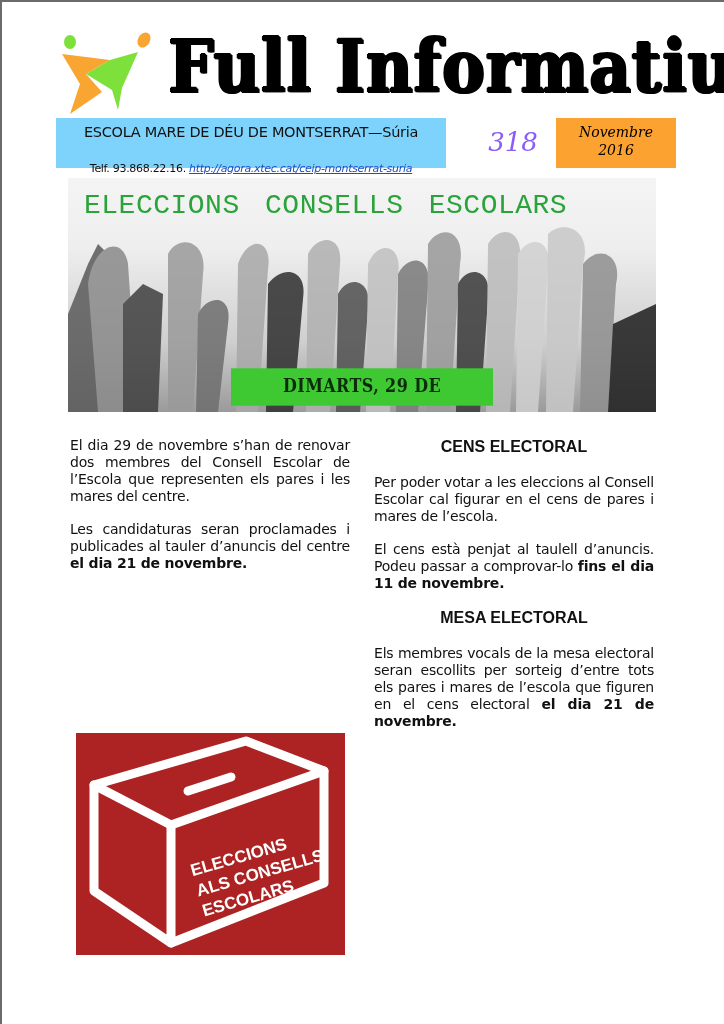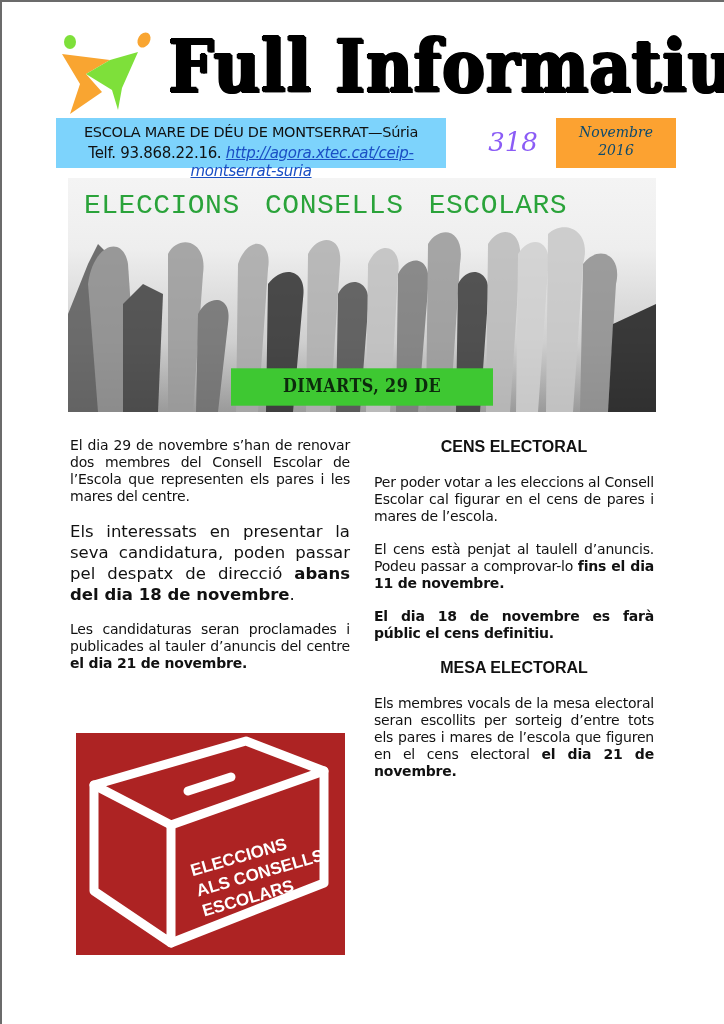--- a/index.html
+++ b/index.html
@@ -13,31 +13,31 @@
   .masthead-title { position: absolute; left: 168px; top: 22px; width: 510px; height: 90px;
     font-family: "DejaVu Serif", serif; font-weight: 900; font-size: 64px; letter-spacing: 1px;
     color: #000; line-height: 90px; white-space: nowrap;
     transform: scaleY(1.15); transform-origin: center;
     text-shadow: 1px 0 0 #000, -1px 0 0 #000, 0 1px 0 #000, 0 -1px 0 #000, 2px 1px 0 #000; }
 
   .school-box { position: absolute; left: 56px; top: 118px; width: 390px; height: 50px;
     background: #7dd3fc; text-align: center; font-family: "DejaVu Serif", serif; font-style: italic; }
   .school-name { font-size: 14.5px; line-height: 18px; margin-top: 5px; color: #111; font-style: normal;
     font-family: "DejaVu Sans", sans-serif; font-weight: normal; letter-spacing: -0.3px; }
-  .school-contact { font-size: 15px; line-height: 18px; margin-top: 3px; color: #111;
+  .school-contact { font-size: 11px; line-height: 18px; margin-top: 19px; color: #111;
     font-family: "DejaVu Sans", sans-serif; font-style: normal; letter-spacing: -0.3px; }
   .school-contact a { color: #1a4fc4; text-decoration: underline; font-style: italic; }
 
   .issue-number { position: absolute; left: 478px; top: 122px; width: 70px; height: 40px;
     font-family: "DejaVu Serif", serif; font-style: italic; font-size: 26px; line-height: 40px;
     text-align: center; color: #8b5cf6; }
 
   .date-box { position: absolute; left: 556px; top: 118px; width: 120px; height: 50px;
     background: #fca231; text-align: center; font-family: "DejaVu Serif", serif; font-style: italic;
-    font-size: 14px; line-height: 18px; padding-top: 5px; color: #0c4a6e; }
+    font-size: 14px; line-height: 18px; padding-top: 5px; color: #000000; }
 
   
   .banner { position: absolute; left: 68px; top: 178px; width: 588px; height: 234px; overflow: hidden;
     background: linear-gradient(180deg, #f4f4f4 0%, #eeeeee 30%, #cfcfcf 70%, #9a9a9a 100%); }
   .banner-title { position: absolute; left: 16px; top: 12px; width: 100%; text-align: left;
     font-family: Liberation Mono, monospace; font-size: 28px; color: #2aa33a; letter-spacing: 0.5px;
     word-spacing: 8px; font-weight: 300; }
   .hands-svg { position: absolute; left: 0; top: 46px; width: 588px; height: 188px; }
   .banner-date { position: absolute; left: 163px; top: 192px; width: 262px; height: 34px;
     background: #3ec832; text-align: center; font-family: "DejaVu Serif", serif; font-weight: bold;
@@ -107,21 +107,20 @@
       <path d="M480 10 C495 -5, 525 5, 515 40 L505 188 L478 188 Z" fill="#c8c8c8"></path>
       <path d="M515 40 C530 20, 555 30, 548 60 L540 188 L512 188 Z" fill="#8f8f8f"></path>
       <path d="M545 100 L588 80 L588 188 L540 188 Z" fill="#1e1e1e"></path>
     </g>
   </svg>
   <div class="banner-date">DIMARTS, 29 DE NOVEMBRE</div>
 </div>
 
 <div class="col col-left">
   <p>El dia 29 de novembre s’han de renovar dos membres del Consell Escolar de l’Escola que representen els pares i les mares del centre.</p>
-  <p class="big"><span>Els interessats en presentar la seva candidatura, poden passar pel despatx de direcció </span><b>abans del dia 18 de novembre</b><span>.</span></p>
   <p><span>Les candidaturas seran proclamades i publicades al tauler d’anuncis del centre </span><b>el dia 21 de novembre.</b></p>
 </div>
 
 <div class="ballot-box">
   <svg width="269" height="222" viewBox="0 0 269 222">
     <g fill="none" stroke="#ffffff" stroke-width="9" stroke-linejoin="round" stroke-linecap="round">
       <path d="M18 52 L170 8 L248 38 L95 92 Z"></path>
       <path d="M18 52 L18 158 L95 210 L95 92"></path>
       <path d="M95 210 L248 150 L248 38"></path>
     </g>
@@ -131,16 +130,15 @@
       <text x="115" y="149">ALS CONSELLS</text>
       <text x="115" y="170">ESCOLARS</text>
     </g>
   </svg>
 </div>
 
 <div class="col col-right">
   <h2>CENS ELECTORAL</h2>
   <p>Per poder votar a les eleccions al Consell Escolar cal figurar en el cens de pares i mares de l’escola.</p>
   <p><span>El cens està penjat al taulell d’anuncis. Podeu passar a comprovar-lo </span><b>fins el dia 11 de novembre.</b></p>
-  <p><b>El dia 18 de novembre es farà públic el cens definitiu.</b></p>
   <h2 style="">MESA ELECTORAL</h2>
   <p><span>Els membres vocals de la mesa electoral seran escollits per sorteig d’entre tots els pares i mares de l’escola que figuren en el cens electoral </span><b>el dia 21 de novembre.</b></p>
 </div>
 
 </body></html>

